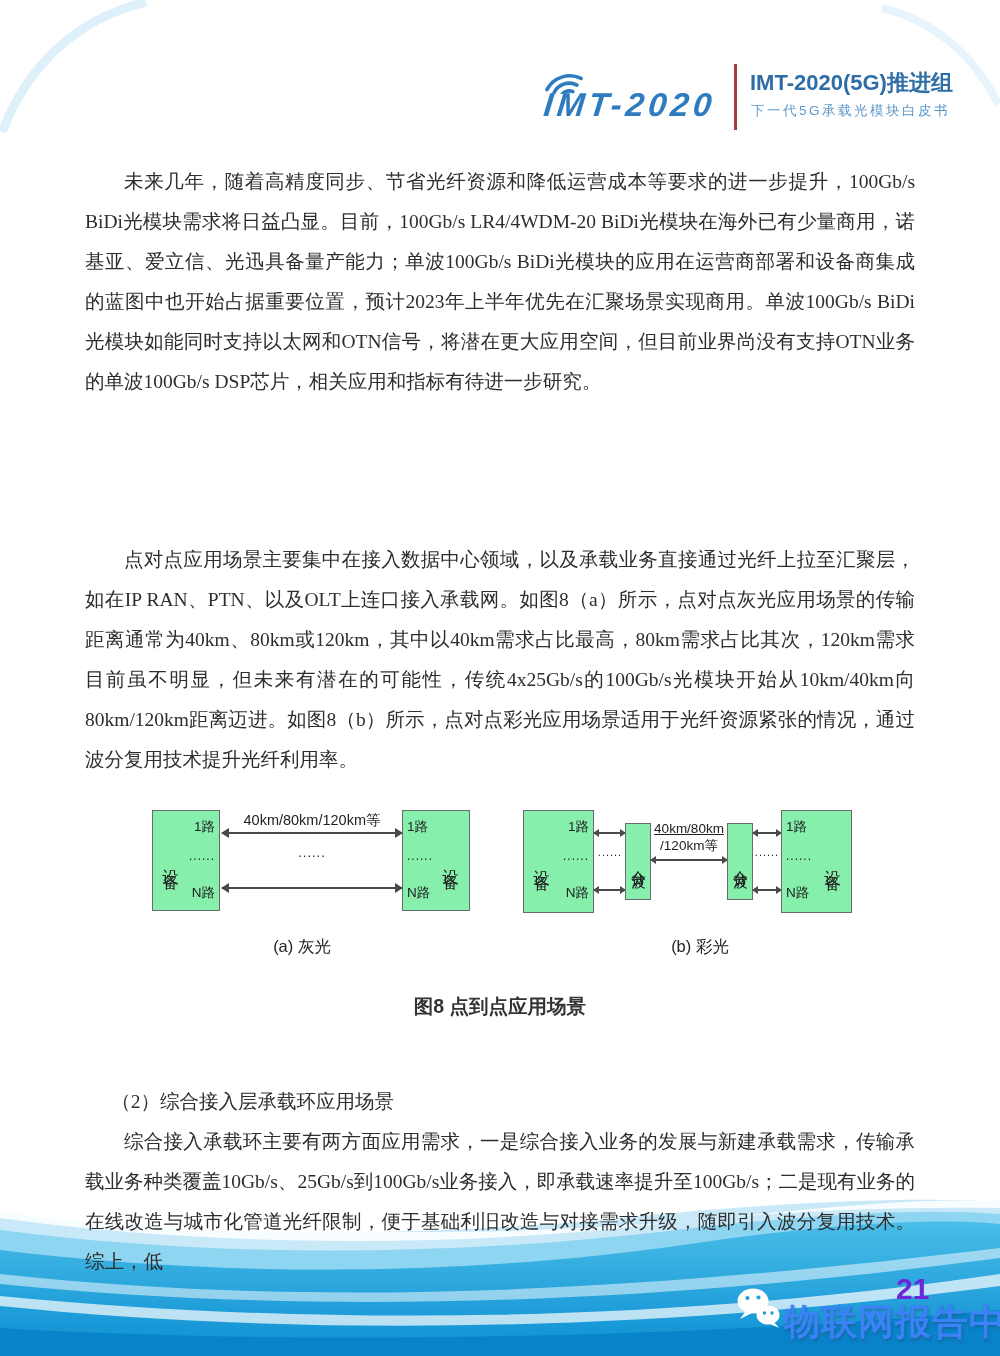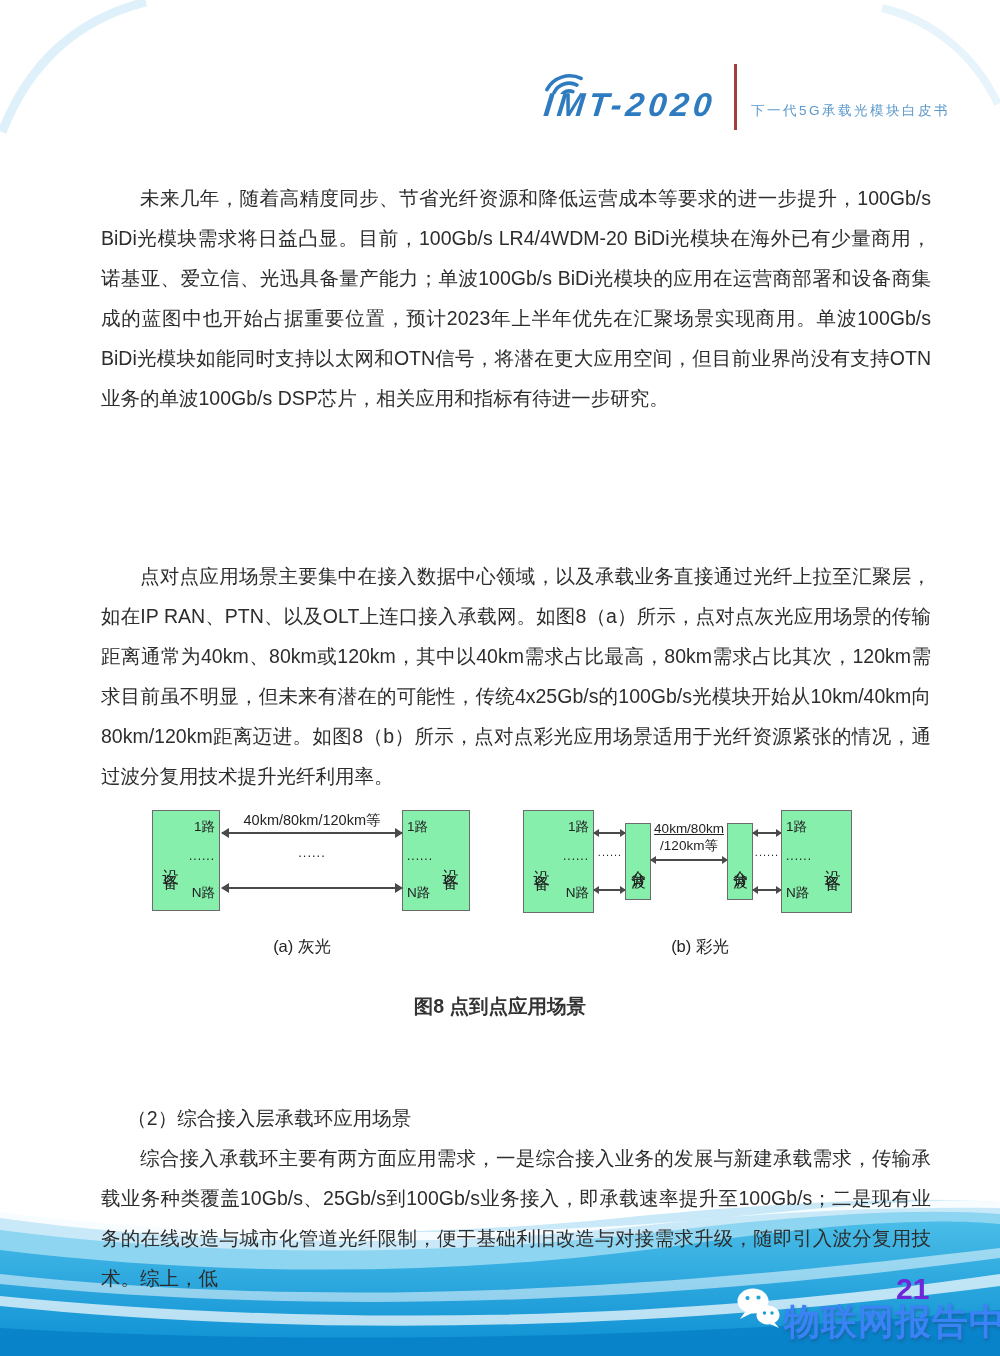--- a/index.html
+++ b/index.html
@@ -13,21 +13,21 @@
              color:#2e7bbf;letter-spacing:4px;transform:skewX(-6deg);font-family:"Liberation Sans",sans-serif;}
   .hdr-divider{position:absolute;left:196px;top:8px;width:3px;height:66px;background:#a33e3e;}
   .org-title{position:absolute;left:212px;top:12px;font-size:22px;font-weight:bold;color:#2e6da6;white-space:nowrap;}
   .org-subtitle{position:absolute;left:213px;top:46px;font-size:13.5px;color:#5b98cb;letter-spacing:2.5px;white-space:nowrap;}
 
   
   .corner-tl{position:absolute;left:0;top:0;z-index:1;}
   .corner-tr{position:absolute;right:0;top:0;z-index:1;}
 
   
-  .para{position:absolute;left:85px;width:830px;margin:16px;font-family:Liberation Sans, sans-serif;
+  .para{position:absolute;left:85px;width:830px;margin:0;font-family:Liberation Serif, serif;
         font-size:19.5px;line-height:40px;color:#2d2d2d;text-align:justify;text-indent:2em;z-index:3;}
   .indent-sm{text-indent:1.35em;}
   .heading33{position:absolute;left:122px;top:412px;margin:0;font-family:"Liberation Sans",sans-serif;
              font-size:21px;font-weight:bold;color:#3390cc;z-index:3;white-space:nowrap;}
   .p1{top:162px;} .p2{top:460px;} .p3{top:500px;} .p4{top:540px;} .p5{top:1082px;} .p6{top:1122px;}
 
   
   .figure{position:absolute;left:85px;top:795px;width:830px;height:175px;z-index:2;}
   .dev{position:absolute;border:1.5px solid #6b6b6b;background:#86efac;box-sizing:border-box;}
   .vtext{position:absolute;writing-mode:vertical-rl;text-orientation:upright;top:50%;transform:translateY(-50%);
@@ -77,20 +77,21 @@
   <div class="hdr">
     <svg class="wifi-svg" width="52" height="40" viewBox="0 0 52 40">
       <g transform="rotate(-18 26 30)" fill="none" stroke="#2e7bbf" stroke-width="3.6" stroke-linecap="round">
         <path d="M8,30 A 26 26 0 0 1 44,30"></path>
         <path d="M14,35 A 17 17 0 0 1 38,35"></path>
         <path d="M20,40 A 9 9 0 0 1 32,40"></path>
       </g>
     </svg>
     <span class="logo-text">IMT-2020</span>
     <div class="hdr-divider"></div>
+    <div class="org-title">IMT-2020(5G)推进组</div>
     <div class="org-subtitle">下一代5G承载光模块白皮书</div>
   </div>
 
   <p class="para p1">未来几年，随着高精度同步、节省光纤资源和降低运营成本等要求的进一步提升，100Gb/s BiDi光模块需求将日益凸显。目前，100Gb/s LR4/4WDM-20 BiDi光模块在海外已有少量商用，诺基亚、爱立信、光迅具备量产能力；单波100Gb/s BiDi光模块的应用在运营商部署和设备商集成的蓝图中也开始占据重要位置，预计2023年上半年优先在汇聚场景实现商用。单波100Gb/s BiDi光模块如能同时支持以太网和OTN信号，将潜在更大应用空间，但目前业界尚没有支持OTN业务的单波100Gb/s DSP芯片，相关应用和指标有待进一步研究。</p>
   <p class="para p4">点对点应用场景主要集中在接入数据中心领域，以及承载业务直接通过光纤上拉至汇聚层，如在IP RAN、PTN、以及OLT上连口接入承载网。如图8（a）所示，点对点灰光应用场景的传输距离通常为40km、80km或120km，其中以40km需求占比最高，80km需求占比其次，120km需求目前虽不明显，但未来有潜在的可能性，传统4x25Gb/s的100Gb/s光模块开始从10km/40km向80km/120km距离迈进。如图8（b）所示，点对点彩光应用场景适用于光纤资源紧张的情况，通过波分复用技术提升光纤利用率。</p>
 
   <div class="figure">
 
     <div class="dev" style="left:67px;top:15px;width:68px;height:101px;">
       <span class="vtext vleft">设备</span>

